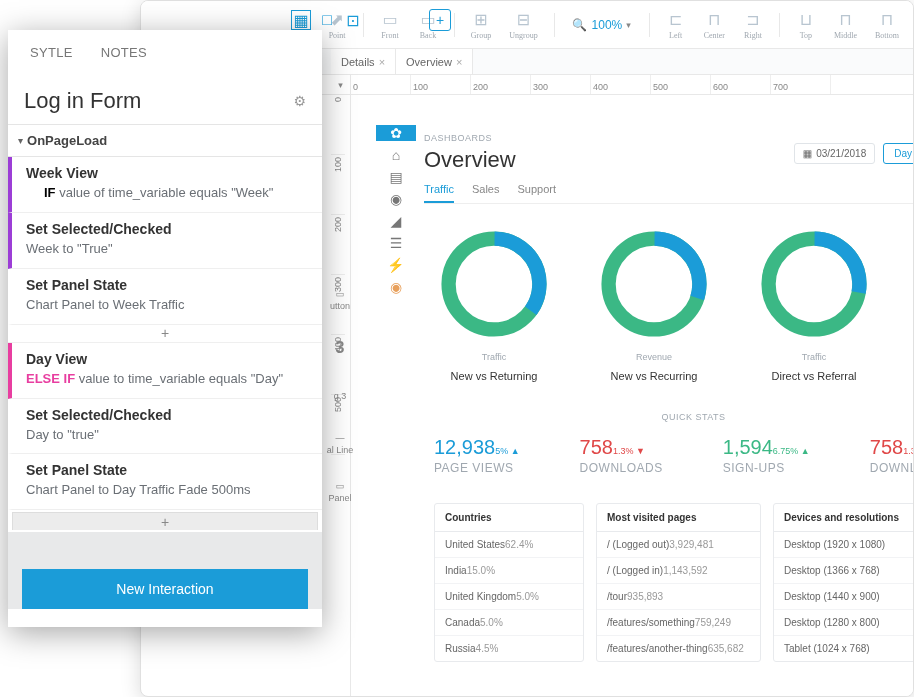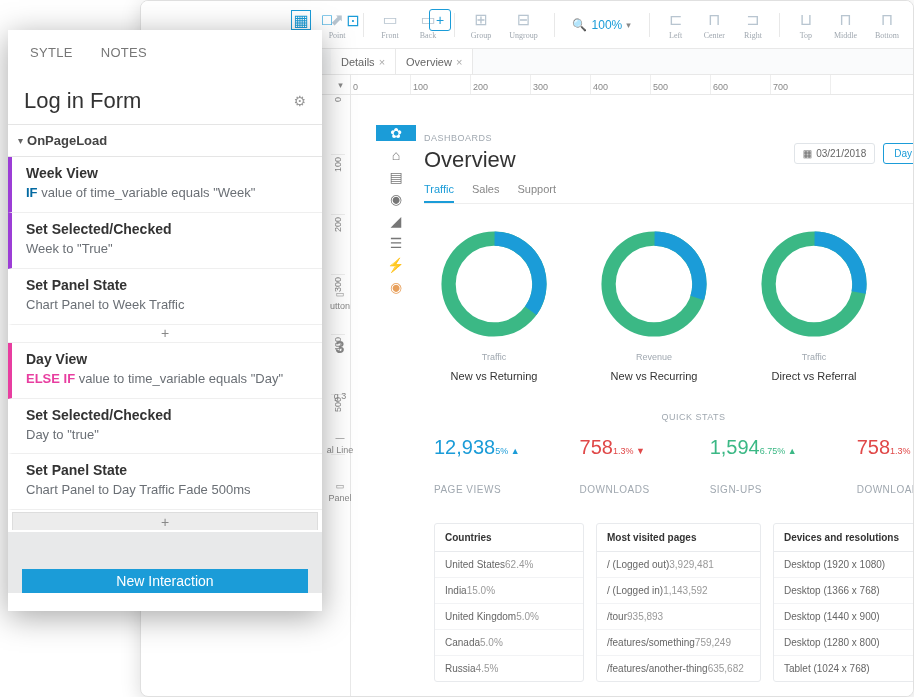--- a/index.html
+++ b/index.html
@@ -53,21 +53,21 @@
 .donut-label { font-size:11px; color:#333; }
 
 .stats-title { font-size:9px; color:#a0a8b0; letter-spacing:0.5px; text-align:center; margin-bottom:14px; }
 .stats-row { display:flex; gap:60px; padding-left:10px; margin-bottom:28px; }
 .stat { display:flex; flex-direction:column; gap:2px; }
 .stat-val { font-size:20px; font-weight:300; display:flex; align-items:baseline; }
 .stat-val.blue { color:#1b9cd8; }
 .stat-val.red { color:#e04848; }
 .stat-val.green { color:#3bb885; }
 .stat-delta { font-size:9px; }
-.stat-label { font-size:10px; color:#a0a8b0; letter-spacing:0.5px;margin-top:23px; }
+.stat-label { font-size:12px; color:#a0a8b0; letter-spacing:0.5px; }
 
 .tables-row { display:flex; gap:12px; padding-left:10px; }
 .tbl { border:1px solid #e8eaed; border-radius:3px; font-size:10px; min-width:150px; }
 .tbl-head { padding:8px 10px; font-weight:bold; color:#333; border-bottom:1px solid #e8eaed; }
 .tbl-row { display:flex; justify-content:flex-start; padding:7px 10px; border-bottom:1px solid #f2f3f5; color:#666; }
 .tbl-row:last-child { border-bottom:none; }
 .tbl-row .val { color:#999; }
 
 
 .side-widgets { position:absolute; left:320px; top:280px; width:40px; display:flex; flex-direction:column; gap:8px; font-size:9px; color:#888; pointer-events:none; }
@@ -84,26 +84,26 @@
 
 .case-header { display:flex; align-items:center; padding:8px 10px; border-top:1px solid #e5e5e5; border-bottom:1px solid #e5e5e5; color:#444; gap:4px; }
 .case-header .tri { font-size:10px; color:#666; }
 .case-header .case-name { font-weight:600; font-size:13px; }
 
 .action-block { border-left:4px solid transparent; padding:8px 12px 10px 14px; border-bottom:1px solid #efefef; }
 .action-block.purple { border-left-color:#9c3dd6; }
 .action-block.magenta { border-left-color:#e83ea0; }
 .action-name { font-weight:600; font-size:14px; color:#333; margin-bottom:4px; }
 .action-desc { font-size:13px; color:#6a6f75; line-height:1.3; }
-.kw-if { color:#0369a1; font-weight:600; }
+.kw-if { color:#000000; font-weight:600;margin-left:18px; }
 .kw-elseif { color:#e83ea0; font-weight:600; }
 .add-row { height:18px; display:flex; align-items:center; justify-content:center; color:#888; font-size:14px; border-bottom:1px solid #efefef; }
 .add-row.boxed { background:#ececec; border:1px solid #ddd; margin:2px 4px; border-bottom:none; }
 
-.new-interaction { margin:36px 14px 18px; height:24px; background:#1b9cd8; color:#fff; display:flex; align-items:center; justify-content:center; font-size:14px; }
+.new-interaction { margin:36px 14px 18px; height:40px; background:#1b9cd8; color:#fff; display:flex; align-items:center; justify-content:center; font-size:14px; }
 
 
 .align-tools { position:absolute; left:150px; top:8px; z-index:5; display:flex; gap:6px; align-items:center; }
 .align-tools .ai { width:20px; height:20px; display:flex; align-items:center; justify-content:center; }
 .align-tools .active-ai { border:1px solid #1b9cd8; }
 </style>
 </head>
 <body>
 
 <div class="canvas-area">

